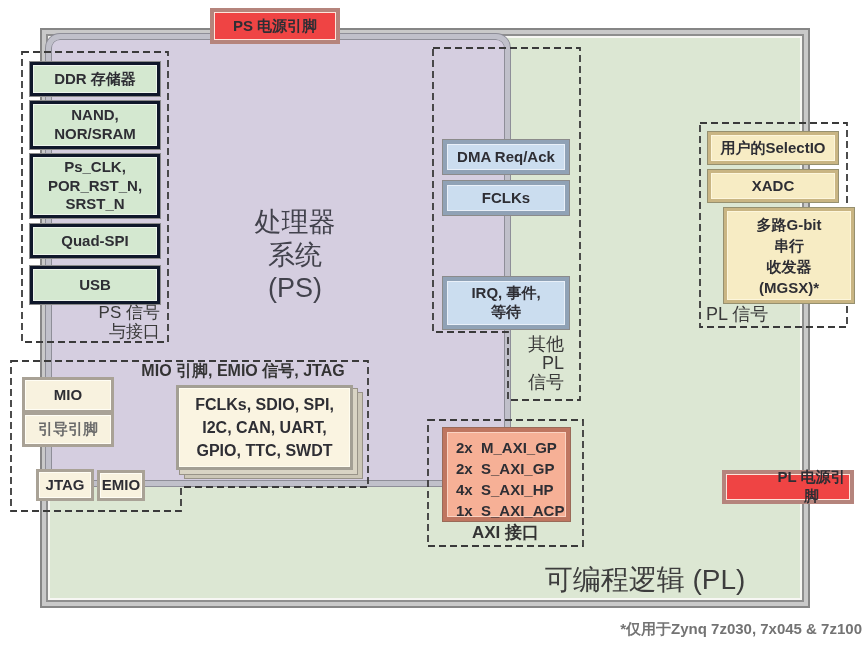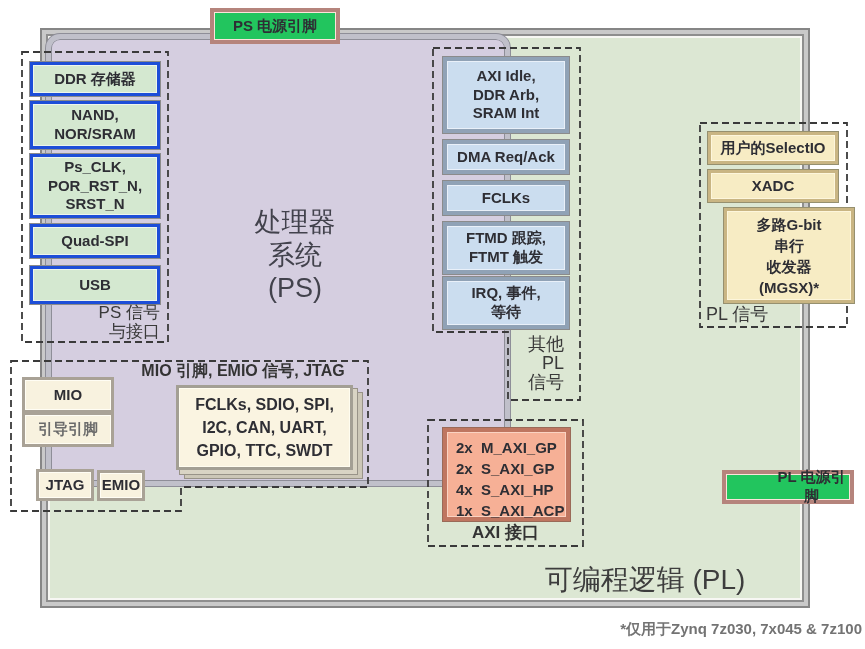--- a/index.html
+++ b/index.html
@@ -27,25 +27,25 @@
   .dashed-overlay { position:absolute; left:0; top:0; width:865px; height:649px; z-index:3; pointer-events:none; }
   .dashed-overlay path, .dashed-overlay rect { fill:none; stroke:#3a3a3a; stroke-width:1.8; stroke-dasharray:7 4; }
 
   
   .box {
     position:absolute; z-index:4;
     display:flex; align-items:center; justify-content:center;
     text-align:center; font-weight:bold; font-size:15px; line-height:1.25;
     color:#2e2e34; white-space:pre-line;
   }
-  .green  { background:#d4e8d0; border:3px solid #1d4ed8; box-shadow:0 0 0 1px #8b8b8b, inset 0 0 0 1px #eef5ec; }
+  .green  { background:#d4e8d0; border:3px solid #0f172a; box-shadow:0 0 0 1px #8b8b8b, inset 0 0 0 1px #eef5ec; }
   .blue   { background:#cbddef; border:4px solid #90a2b6; box-shadow:0 0 0 1px #8b8b8b, inset 0 0 0 1px #e9f0f9; }
   .yellow { background:#f7ecc4; border:3px solid #c9b583; box-shadow:0 0 0 1px #96906f, inset 0 0 0 1px #fdf6dc; }
   .orange { background:#f6b096; border:4px solid #bf7660; box-shadow:0 0 0 1px #9a6a58, inset 0 0 0 1px #fbd3c2; }
-  .pink   { background:#22c55e; border:4px solid #b5847c; box-shadow:inset 0 0 0 1px #fde4da; z-index:6; }
+  .pink   { background:#ef4444; border:4px solid #b5847c; box-shadow:inset 0 0 0 1px #fde4da; z-index:6; }
   .cream  { background:#f8f2df; border:3px solid #a9a296; box-shadow:inset 0 0 0 1px #fffdf4; }
   .card {
     background:#faf4e1; border:3px solid #a39f94;
     box-shadow: inset 0 0 0 1px #fffdf0,
                 4px 4px 0 0 #d9d4c4, 4px 4px 0 1px #989388,
                 9px 8px 0 0 #ccc7b7, 9px 8px 0 1px #989388;
     font-size:16px; line-height:1.45;
   }
   .glabel {
     position:absolute; z-index:4; font-size:17px; line-height:1.14;
@@ -86,27 +86,22 @@
   <div class="box green" style="left:30px; top:101px; width:130px; height:48px;">NAND,
 NOR/SRAM</div>
   <div class="box green" style="left:30px; top:154px; width:130px; height:64px;">Ps_CLK,
 POR_RST_N,
 SRST_N</div>
   <div class="box green" style="left:30px; top:224px; width:130px; height:34px;">Quad-SPI</div>
   <div class="box green" style="left:30px; top:266px; width:130px; height:38px;">USB</div>
   <div class="glabel" style="left:38px; top:303px; width:122px; text-align:right; line-height:19px;">PS  信号
 与接口</div>
 
-  <div class="box blue" style="left:443px; top:57px; width:126px; height:76px;">AXI  Idle,
-DDR  Arb,
-SRAM  Int</div>
   <div class="box blue" style="left:443px; top:140px; width:126px; height:34px;">DMA  Req/Ack</div>
   <div class="box blue" style="left:443px; top:181px; width:126px; height:34px;">FCLKs</div>
-  <div class="box blue" style="left:443px; top:222px; width:126px; height:52px;">FTMD  跟踪,
-FTMT  触发</div>
   <div class="box blue" style="left:443px; top:277px; width:126px; height:52px;">IRQ,  事件,
 等待</div>
   <div class="glabel" style="left:506px; top:335px; width:66px; text-align:right; padding-right:8px; font-size:18px; line-height:19px;">其他
 PL
 信号</div>
 
   <div class="box yellow" style="left:708px; top:132px; width:130px; height:32px;">用户的SelectIO</div>
   <div class="box yellow" style="left:708px; top:170px; width:130px; height:32px;">XADC</div>
   <div class="box yellow" style="left:708px; top:208px; width:130px; height:95px; line-height:21px;margin-left:16px;">多路G-bit
 串行

